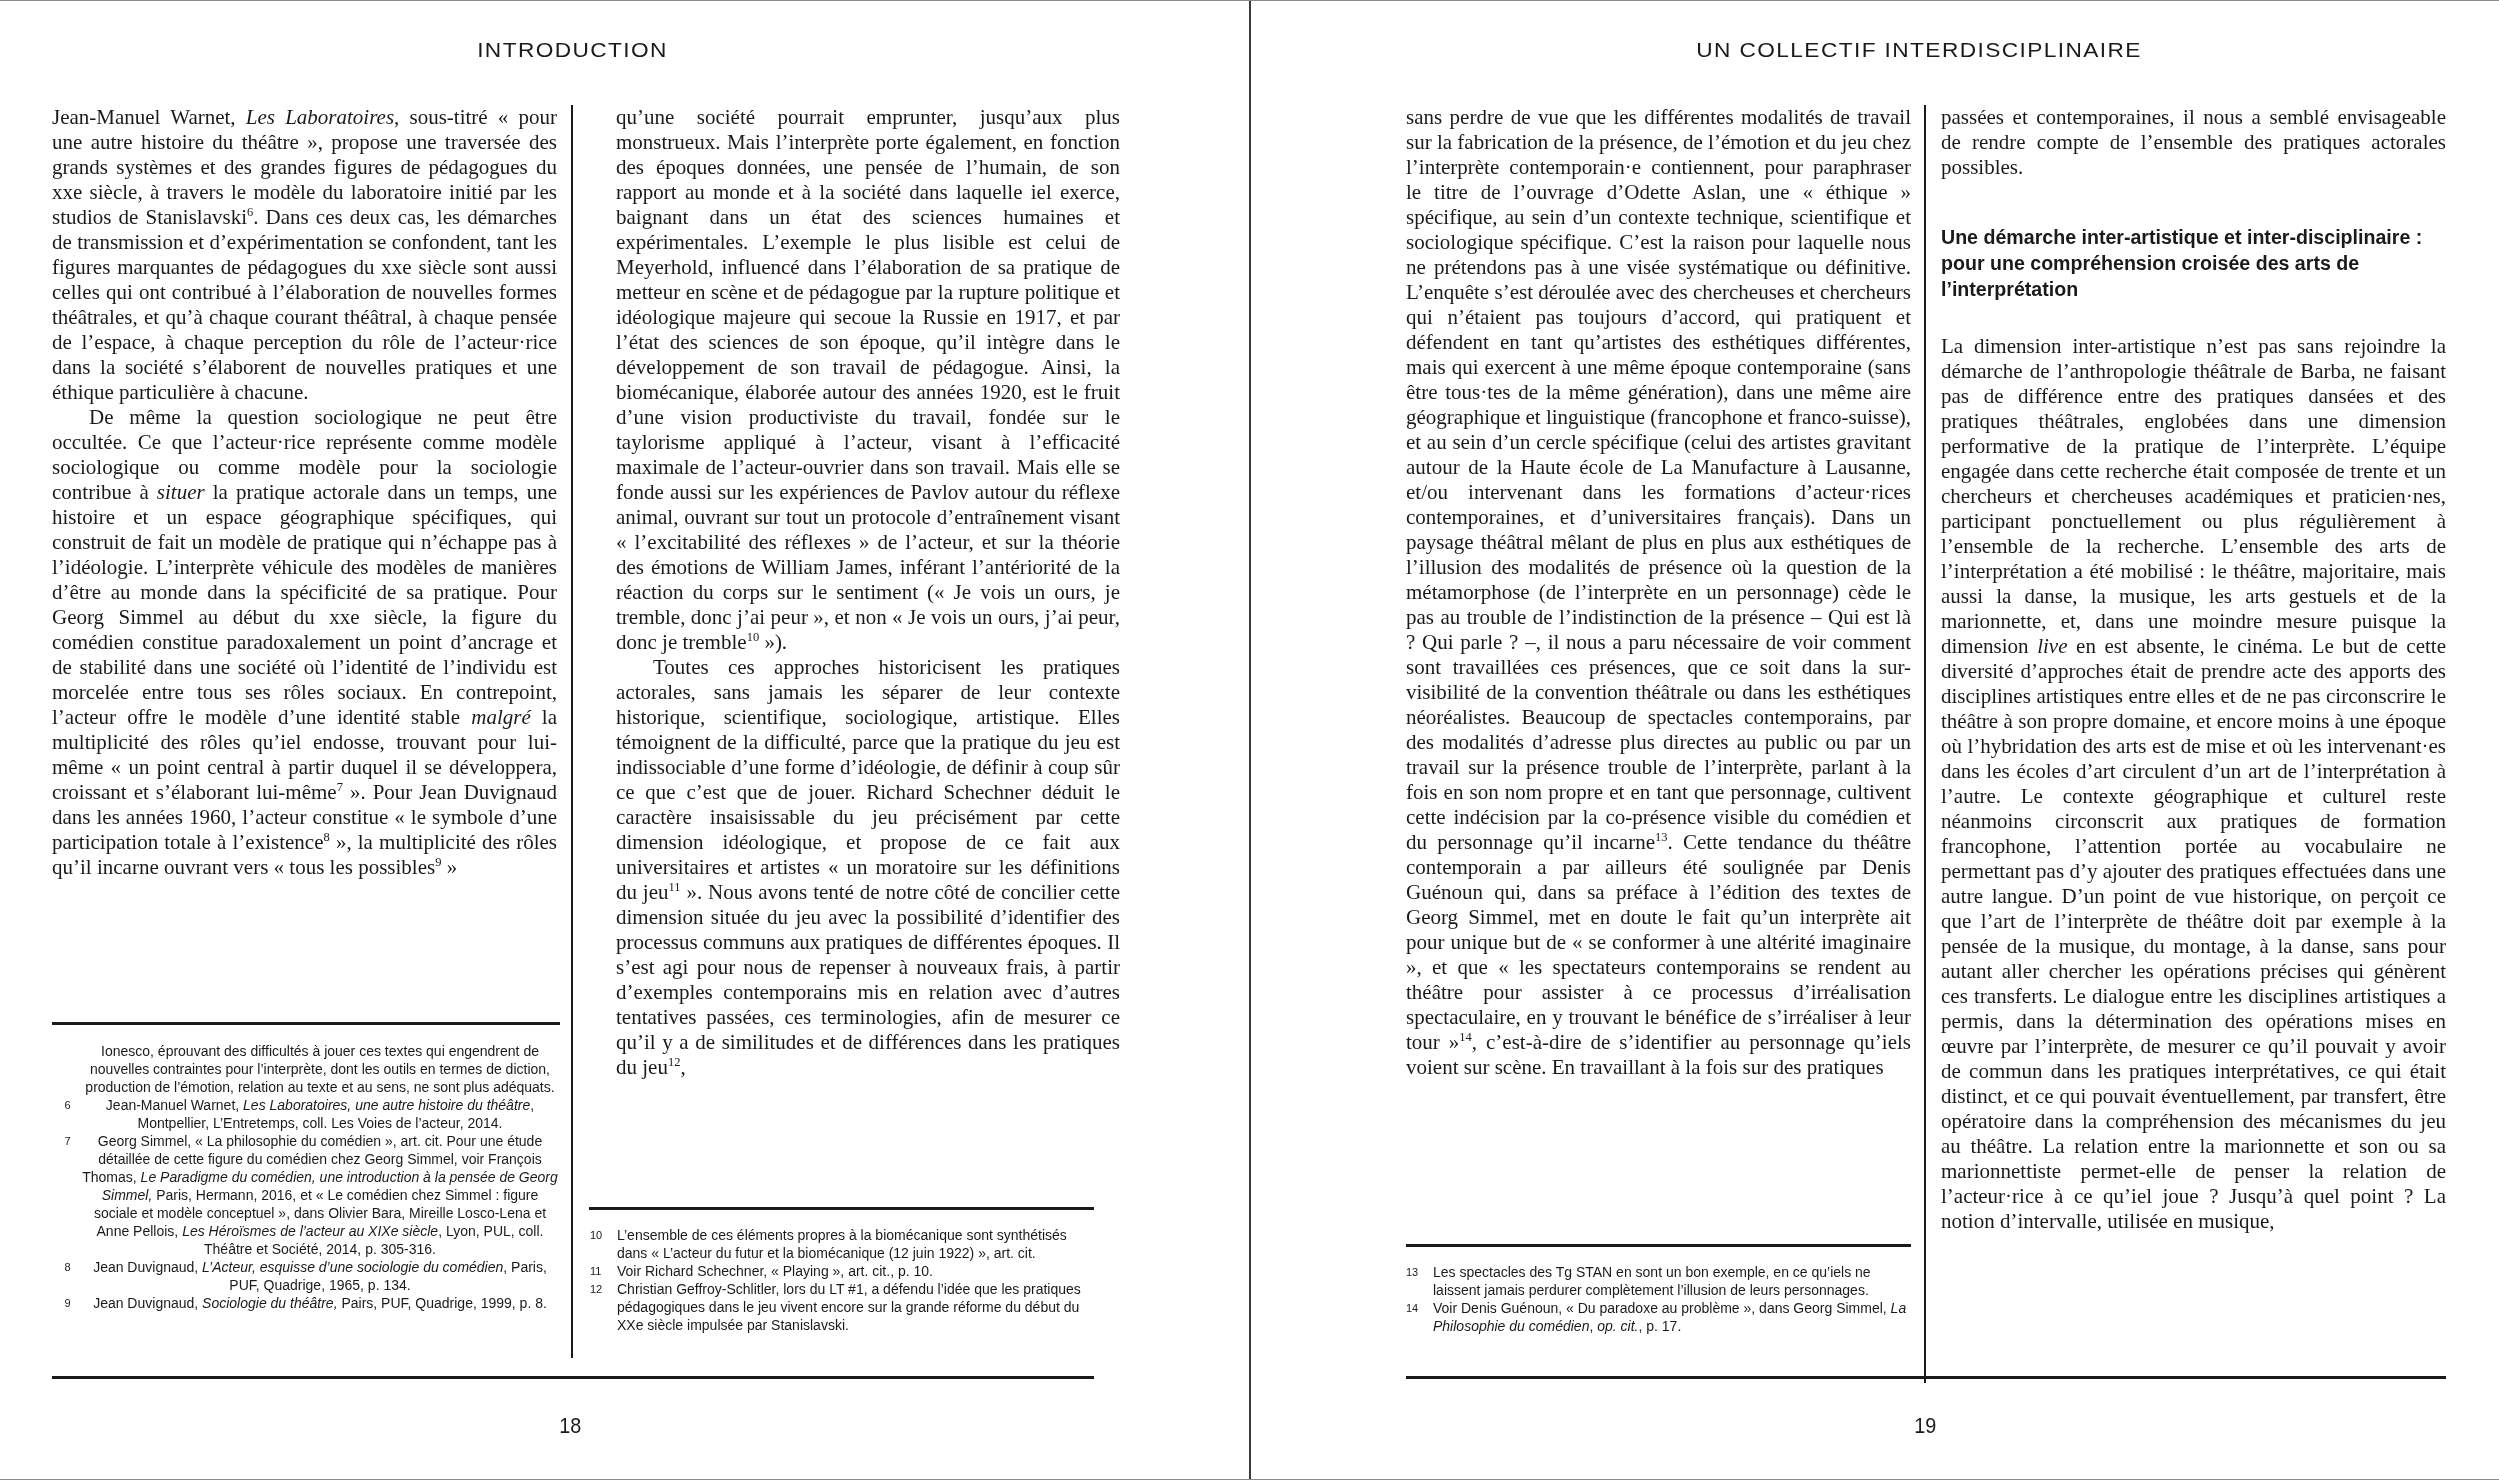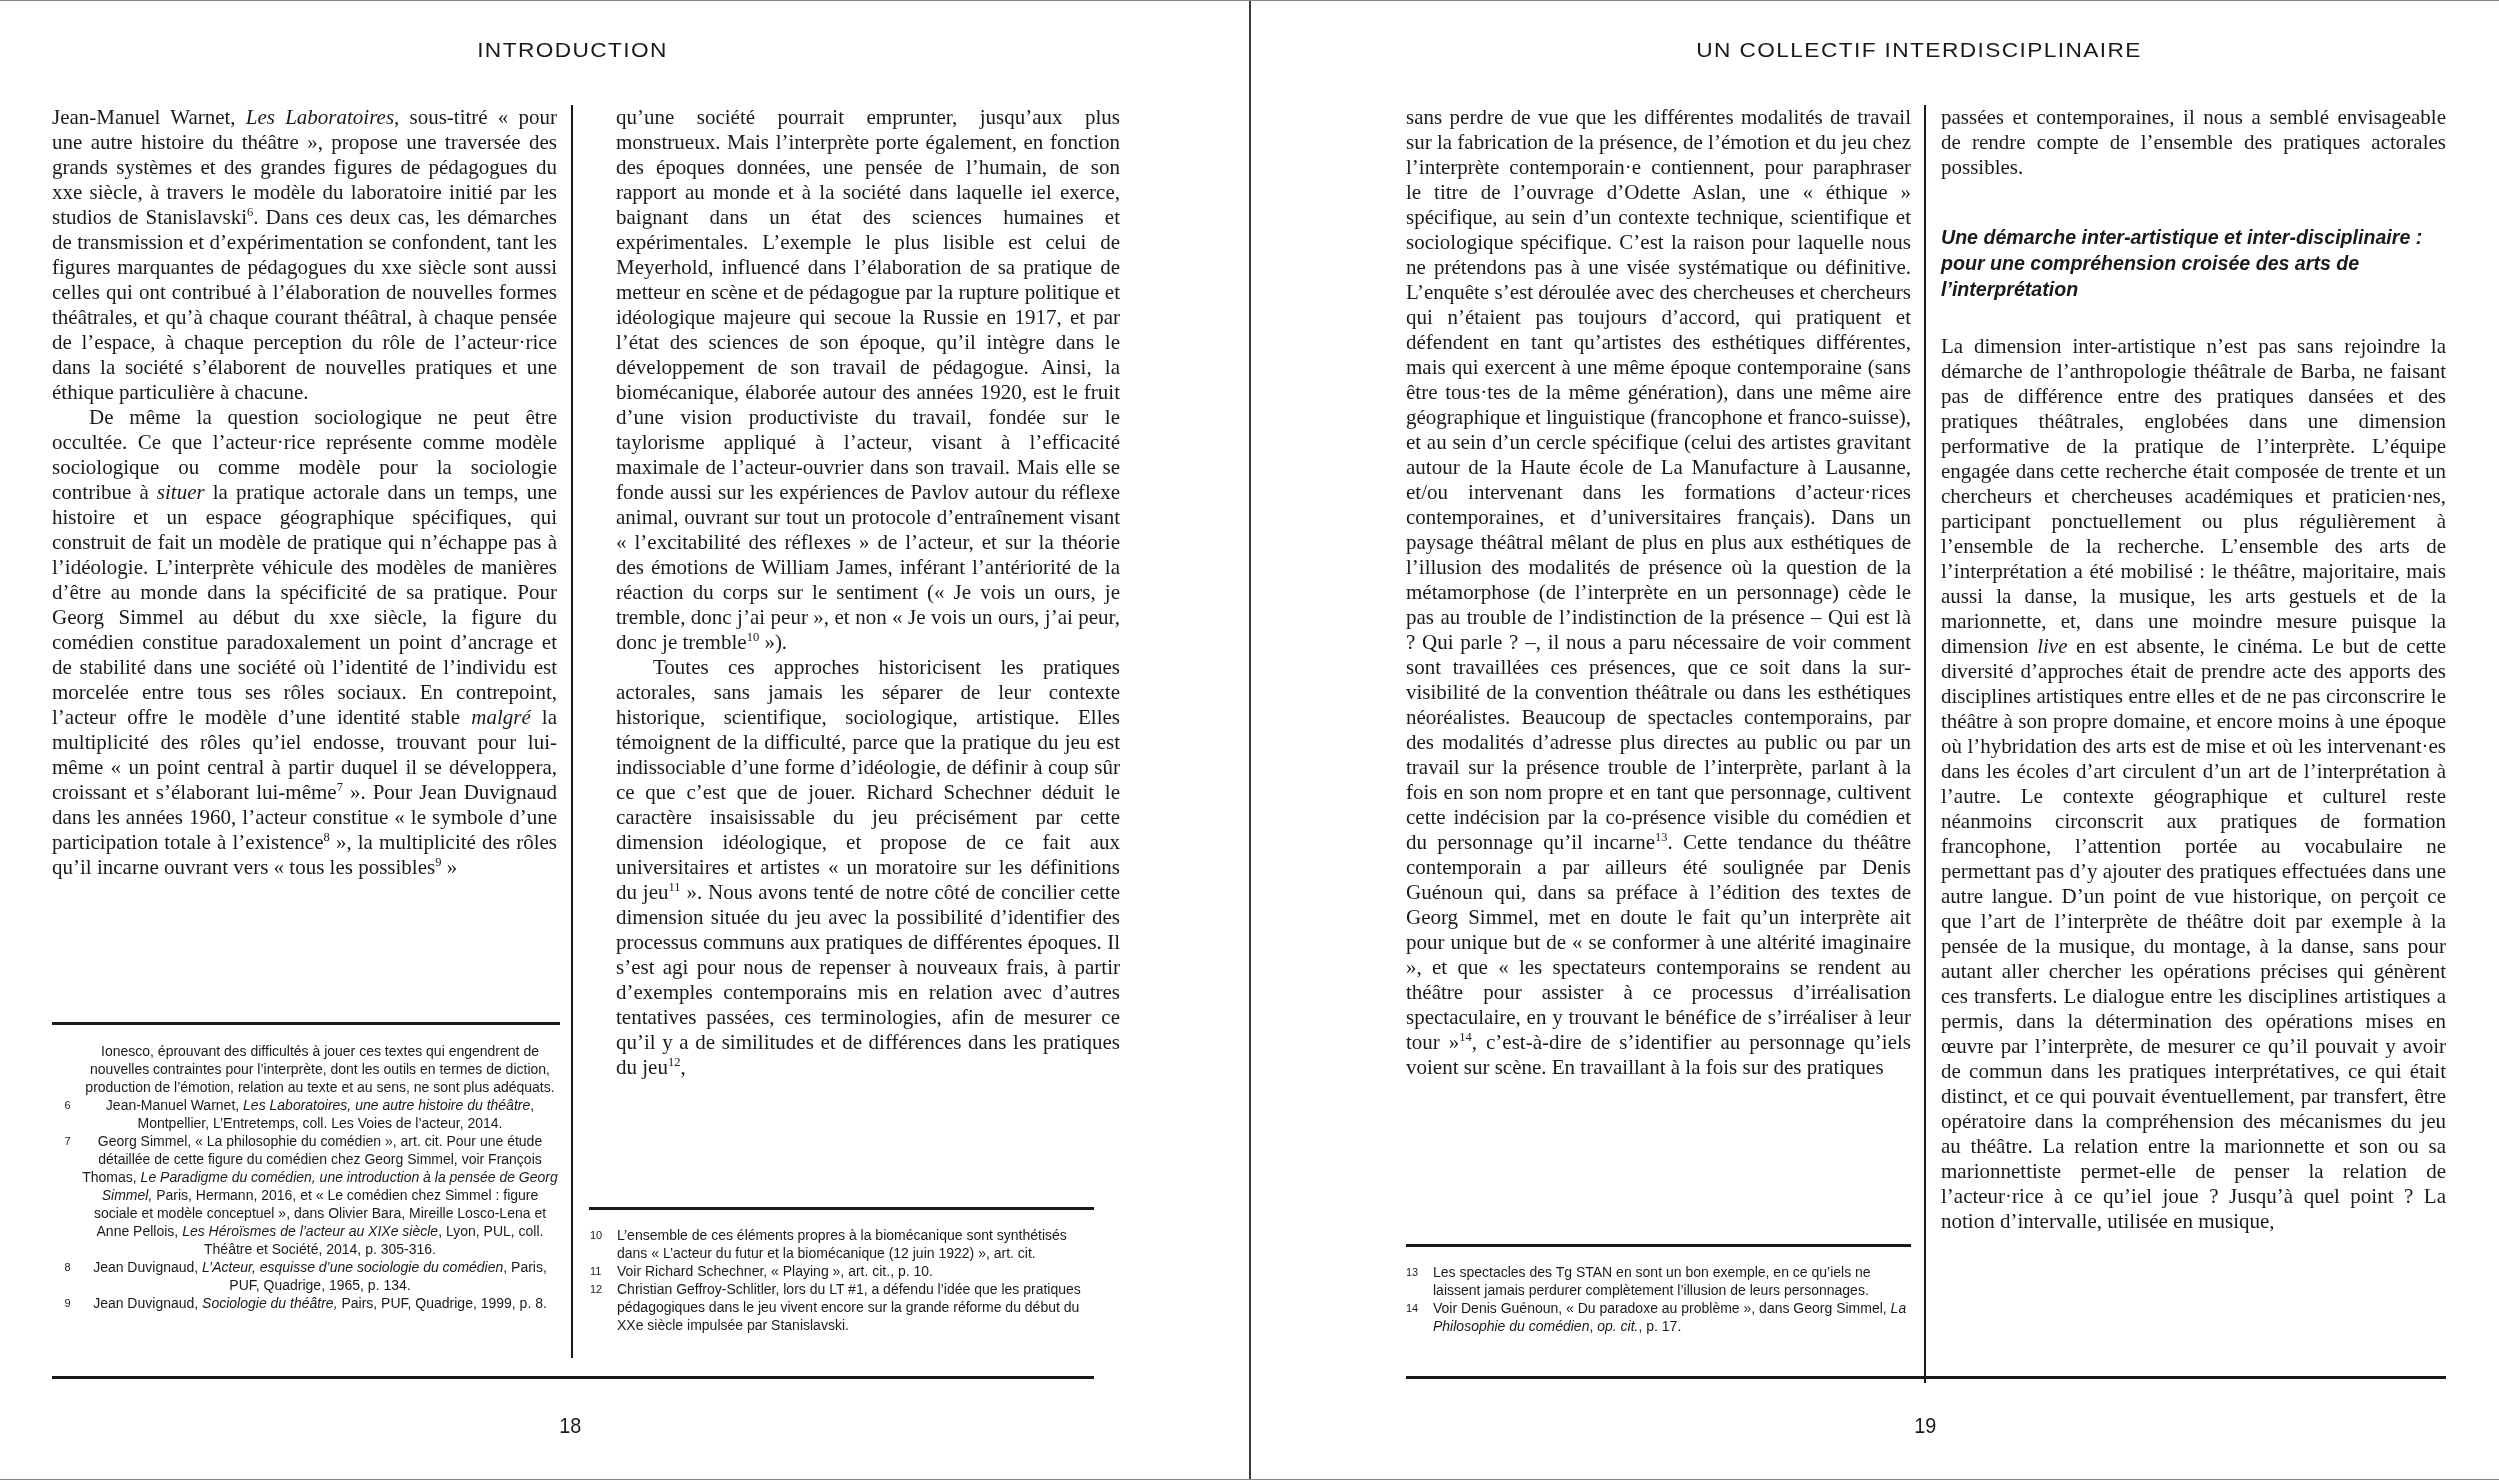--- a/index.html
+++ b/index.html
@@ -16,21 +16,21 @@
   .col p { margin:0; }
   .col p.indent { text-indent:37px; }
   .col sup { font-size:12.5px; line-height:0; vertical-align:super; }
   .vrule { position:absolute; top:104px; width:1.7px; background:#1a1a1a; }
   .hrule { position:absolute; height:2.5px; background:#1a1a1a; }
   .notes { position:absolute; font-family:"Liberation Sans", sans-serif; font-size:14px; line-height:18px; }
   .note { display:flex; }
   .note .num { width:27px; flex:none; font-size:11px; }
   .note .txt { flex:1; }
   .page-num { position:absolute; top:1412px; font-family:"Liberation Sans", sans-serif; font-size:22px; transform:scaleX(0.9); }
-  .subhead { font-family:"Liberation Sans", sans-serif; font-weight:bold; font-size:19.6px; line-height:26px; margin:44px 0 32px 0 !important; text-align:left;font-style:italic; }
+  .subhead { font-family:"Liberation Sans", sans-serif; font-weight:bold; font-size:19.6px; line-height:26px; margin:44px 0 32px 0 !important; text-align:left; }
   i, em { font-style:italic; }
 </style>
 </head>
 <body>
 
 <div class="spread">
 
   <div class="page left">
     <div class="running-head">INTRODUCTION</div>
 

